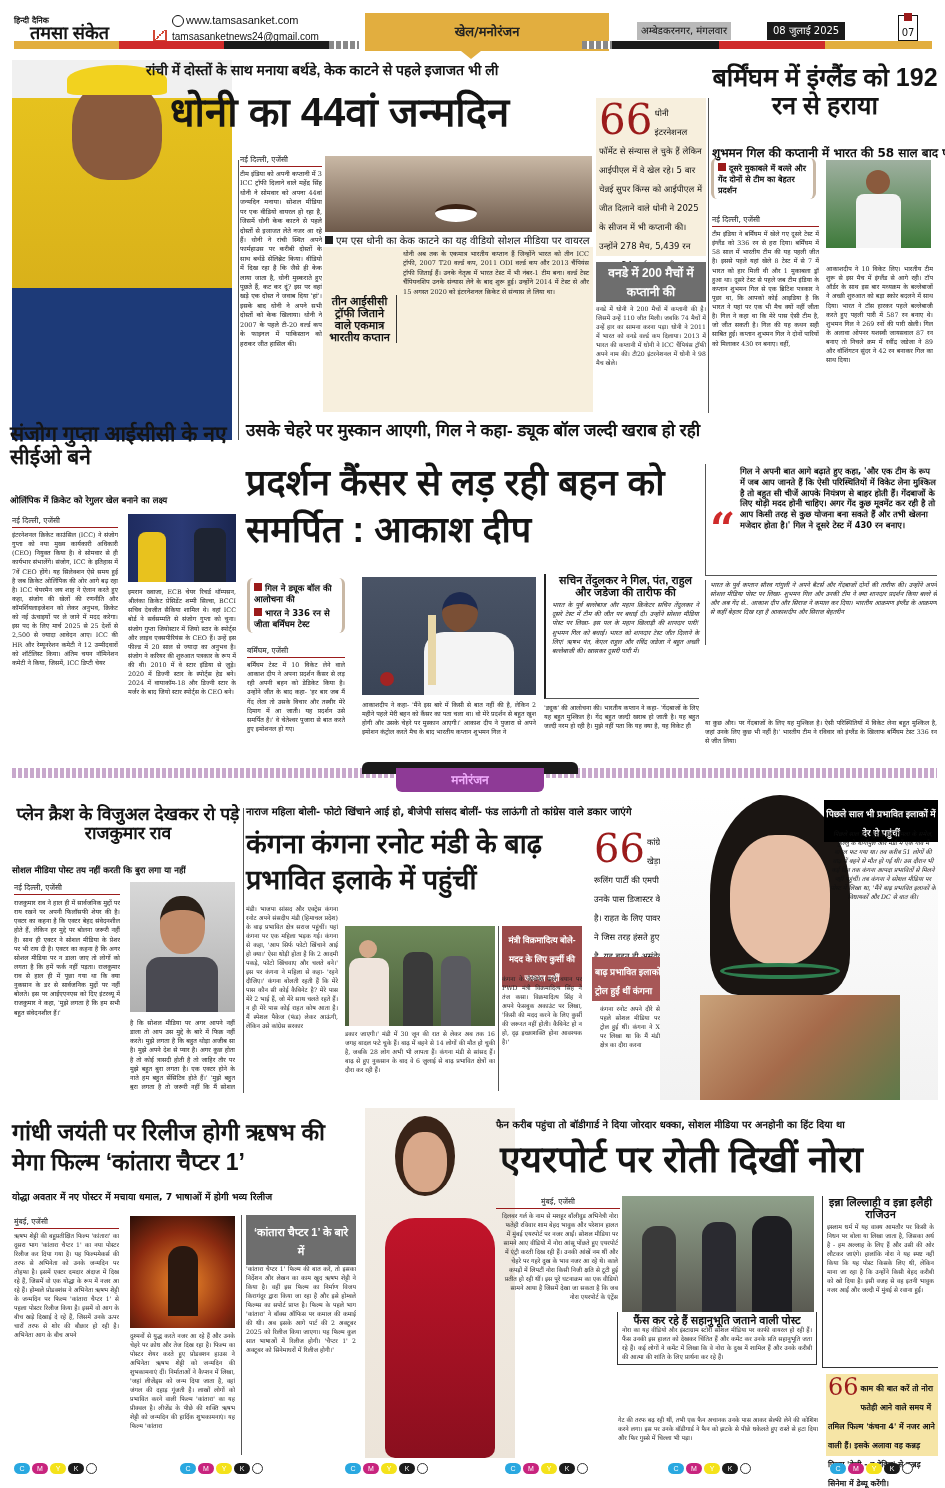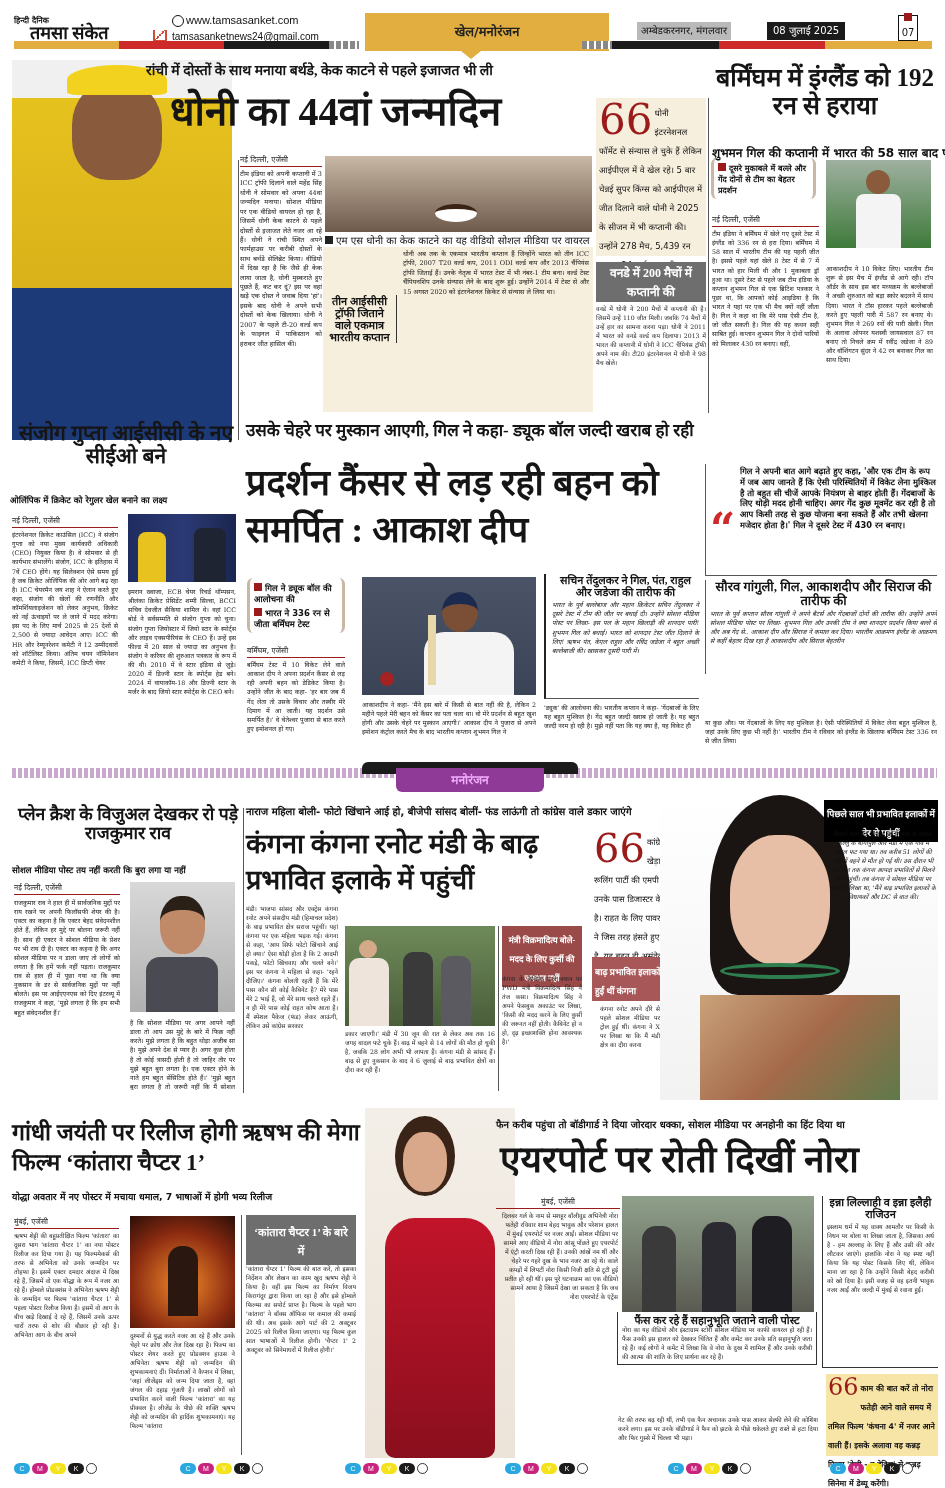--- a/index.html
+++ b/index.html
@@ -1,18 +1,18 @@
 <!DOCTYPE html>
 <html><head>
 <meta charset="utf-8">
 <style>
 *{box-sizing:border-box;margin:0;padding:0}
 body{width:945px;height:1488px;background:#fff;font-family:"DejaVu Sans",sans-serif;color:#111;overflow:hidden;position:relative}
 .abs{position:absolute}
-.hl{font-family:Liberation Serif, serif;font-weight:bold;color:#151515;line-height:1.1}
+.hl{font-family:Liberation Sans, sans-serif;font-weight:bold;color:#151515;line-height:1.1}
 .body-txt{font-family:"DejaVu Serif",serif;font-size:7px;line-height:1.45;color:#222;text-align:justify}
 .dateline{font-family:"DejaVu Sans",sans-serif;font-size:7.5px;color:#222;border-bottom:1.5px solid #9b1b1b;padding-bottom:2px;margin-bottom:3px}
 .img{background:linear-gradient(135deg,#5a6b7a,#2d3640);overflow:hidden}
 .vline{position:absolute;width:1px;background:#555}
 .masthead-stripe{display:flex;height:8px}
 .cmyk{display:flex;gap:2px;align-items:center}
 .cmyk span{display:inline-block;width:16px;height:11px;border-radius:6px;font-size:7px;color:#fff;text-align:center;line-height:11px;font-family:"Liberation Sans",sans-serif}
 .quote66{font-family:"DejaVu Serif",serif;color:#9b1b1b;font-weight:normal}
 .sq{display:inline-block;width:8px;height:8px;background:#9b1b1b;margin-right:3px}
 </style>
@@ -88,21 +88,21 @@
 <div class="abs img" style="left:826px;top:160px;width:105px;height:88px;background:linear-gradient(180deg,#9fb0a0,#3e7a3a)">
   <div style="position:absolute;left:40px;top:10px;width:24px;height:24px;border-radius:50%;background:#8a5a3d"></div>
   <div style="position:absolute;left:30px;top:34px;width:45px;height:54px;background:#f4f4f4;border-radius:8px 8px 0 0"></div>
 </div>
 <div class="abs" style="left:712px;top:214px;width:107px">
     <div class="dateline">नई दिल्ली, एजेंसी</div>
   </div>
 <div class="abs body-txt" style="left:712px;top:229px;width:107px;height:182px;overflow:hidden;font-size:6.3px">टीम इंडिया ने बर्मिंघम में खेले गए दूसरे टेस्ट में इंग्लैंड को 336 रन से हरा दिया। बर्मिंघम में 58 साल में भारतीय टीम की यह पहली जीत है। इससे पहले यहां खेले 8 टेस्ट में से 7 में भारत को हार मिली थी और 1 मुकाबला ड्रॉ हुआ था। दूसरे टेस्ट से पहले जब टीम इंडिया के कप्तान शुभमन गिल से एक ब्रिटिश पत्रकार ने पूछा था, कि आपको कोई आइडिया है कि भारत ने यहां पर एक भी मैच क्यों नहीं जीता है। गिल ने कहा था कि मेरे पास ऐसी टीम है, जो जीत सकती है। गिल की यह कथन सही साबित हुई। कप्तान शुभमन गिल ने दोनों पारियों को मिलाकर 430 रन बनाए। वहीं,</div>
 <div class="abs body-txt" style="left:826px;top:264px;width:107px;height:148px;overflow:hidden;font-size:6.3px">आकाशदीप ने 10 विकेट लिए। भारतीय टीम शुरू से इस मैच में इंग्लैंड से आगे रही। टॉप ऑर्डर के साथ इस बार मध्यक्रम के बल्लेबाजों ने अच्छी शुरुआत को बड़ा स्कोर बदलने में साथ दिया। भारत ने टॉस हारकर पहले बल्लेबाजी करते हुए पहली पारी में 587 रन बनाए थे। शुभमन गिल ने 269 रनों की पारी खेली। गिल के अलावा ओपनर यशस्वी जायसवाल 87 रन बनाए तो निचले क्रम में रवींद्र जडेजा ने 89 और वॉशिंगटन सुंदर ने 42 रन बनाकर गिल का साथ दिया।</div>
 
-<div class="abs hl" style="left:10px;top:422px;width:232px;font-size:21px;text-align:center">संजोग गुप्ता आईसीसी के नए सीईओ बने</div>
+<div class="abs hl" style="left:10px;top:422px;width:232px;font-size:21px;">संजोग गुप्ता आईसीसी के नए सीईओ बने</div>
 <div class="abs" style="left:10px;top:494px;width:232px;font-size:8.5px;font-weight:bold;white-space:nowrap">ओलिंपिक में क्रिकेट को रेगुलर खेल बनाने का लक्ष्य</div>
 <div class="abs" style="left:12px;top:515px;width:106px">
     <div class="dateline">नई दिल्ली, एजेंसी</div>
   </div>
 <div class="abs body-txt" style="left:12px;top:530px;width:106px;height:220px;overflow:hidden;font-size:6.3px">इंटरनेशनल क्रिकेट काउंसिल (ICC) ने संजोग गुप्ता को नया मुख्य कार्यकारी अधिकारी (CEO) नियुक्त किया है। वे सोमवार से ही कार्यभार संभालेंगे। संजोग, ICC के इतिहास में 7वें CEO होंगे। यह सिलेक्शन ऐसे समय हुई है जब क्रिकेट ओलिंपिक की ओर आगे बढ़ रहा है। ICC चेयरमैन जय शाह ने ऐलान करते हुए कहा, संजोग की खेलों की रणनीति और कॉमर्शियलाइजेशन को लेकर अनुभव, क्रिकेट को नई ऊंचाइयों पर ले जाने में मदद करेगा। इस पद के लिए मार्च 2025 से 25 देशों से 2,500 से ज्यादा आवेदन आए। ICC की HR और रेम्यूनरेशन कमेटी ने 12 उम्मीदवारों को शॉर्टलिस्ट किया। अंतिम चयन नॉमिनेशन कमेटी ने किया, जिसमें, ICC डिप्टी चेयर</div>
 <div class="abs img" style="left:128px;top:514px;width:108px;height:68px;background:linear-gradient(90deg,#1f2c60 0,#2b3a75 50%,#1a2650 100%)">
   <div style="position:absolute;left:10px;top:18px;width:28px;height:50px;background:#e8c21e;border-radius:8px 8px 0 0"></div>
   <div style="position:absolute;left:66px;top:14px;width:32px;height:54px;background:#1e2432;border-radius:8px 8px 0 0"></div>
 </div>
 <div class="abs body-txt" style="left:128px;top:587px;width:108px;height:163px;overflow:hidden;font-size:6.3px">इमरान ख्वाजा, ECB चेयर रिचर्ड थॉम्पसन, श्रीलंका क्रिकेट प्रेसिडेंट शम्मी सिल्वा, BCCI सचिव देवजीत सैकिया शामिल थे। वहां ICC बोर्ड ने सर्वसम्मति से संजोग गुप्ता को चुना। संजोग गुप्ता जियोस्टार में जियो स्टार के स्पोर्ट्स और लाइव एक्सपीरियंस के CEO हैं। उन्हें इस फील्ड में 20 साल से ज्यादा का अनुभव है। संजोग ने करियर की शुरुआत पत्रकार के रूप में की थी। 2010 में वे स्टार इंडिया से जुड़े। 2020 में डिज्नी स्टार के स्पोर्ट्स हेड बने। 2024 में वायाकॉम-18 और डिज्नी स्टार के मर्जर के बाद जियो स्टार स्पोर्ट्स के CEO बने।</div>
@@ -127,21 +127,20 @@
 <div class="abs" style="left:544px;top:574px;width:155px;height:125px;border-left:2px solid #222;border-bottom:1px solid #555;padding-left:6px">
   <div class="hl" style="font-size:11px;text-align:center">सचिन तेंदुलकर ने गिल, पंत, राहुल और जडेजा की तारीफ की</div>
   <div class="body-txt" style="font-style:italic;font-size:6.3px;margin-top:2px">भारत के पूर्व बल्लेबाज और महान क्रिकेटर सचिन तेंदुलकर ने दूसरे टेस्ट में टीम की जीत पर बधाई दी। उन्होंने सोशल मीडिया पोस्ट पर लिखा- इस पल के महान खिलाड़ी की शानदार पारी! शुभमन गिल को बधाई। भारत को शानदार टेस्ट जीत दिलाने के लिए! ऋषभ पंत, केएल राहुल और रविंद्र जडेजा ने बहुत अच्छी बल्लेबाजी की। खासकर दूसरी पारी में।</div>
 </div>
 <div class="abs body-txt" style="left:544px;top:703px;width:155px;height:47px;overflow:hidden;font-size:6.3px">'ड्यूक' की आलोचना की। भारतीय कप्तान ने कहा- 'गेंदबाजों के लिए यह बहुत मुश्किल है। गेंद बहुत जल्दी खराब हो जाती है। यह बहुत जल्दी नरम हो रही है। मुझे नहीं पता कि यह क्या है, यह विकेट ही</div>
 <div class="abs" style="left:705px;top:464px;width:232px;height:112px;border-left:1px solid #555;border-bottom:1px solid #555">
   <span class="quote66" style="position:absolute;left:4px;top:40px;font-size:44px;color:#cf2a2a;font-weight:bold">“</span>
   <div style="position:absolute;left:34px;top:2px;width:196px;font-size:8.3px;line-height:1.3;font-weight:bold">गिल ने अपनी बात आगे बढ़ाते हुए कहा, 'और एक टीम के रूप में जब आप जानते हैं कि ऐसी परिस्थितियों में विकेट लेना मुश्किल है तो बहुत सी चीजें आपके नियंत्रण से बाहर होती हैं। गेंदबाजों के लिए थोड़ी मदद होनी चाहिए। अगर गेंद कुछ मूवमेंट कर रही है तो आप किसी तरह से कुछ योजना बना सकते हैं और तभी खेलना मजेदार होता है।' गिल ने दूसरे टेस्ट में 430 रन बनाए।</div>
 </div>
 <div class="abs" style="left:705px;top:580px;width:232px;border-left:1px solid #555;padding-left:4px">
-  <div class="hl" style="font-size:13px;text-align:center">सौरव गांगुली, गिल, आकाशदीप और सिराज की तारीफ की</div>
   <div class="body-txt" style="font-style:italic;font-size:6.3px;height:65px;overflow:hidden">भारत के पूर्व कप्तान सौरव गांगुली ने अपने बैटर्स और गेंदबाजों दोनों की तारीफ की। उन्होंने अपने सोशल मीडिया पोस्ट पर लिखा- शुभमन गिल और उनकी टीम ने क्या शानदार प्रदर्शन किया बल्ले से और अब गेंद से.. आकाश दीप और सिराज ने कमाल कर दिया। भारतीय आक्रमण इंग्लैंड के आक्रमण से कहीं बेहतर दिख रहा है आकाशदीप और सिराज बेहतरीन</div>
 </div>
 <div class="abs body-txt" style="left:705px;top:718px;width:232px;height:32px;overflow:hidden;font-size:6.3px">या कुछ और। पर गेंदबाजों के लिए यह मुश्किल है। ऐसी परिस्थितियों में विकेट लेना बहुत मुश्किल है, जहां उनके लिए कुछ भी नहीं है।' भारतीय टीम ने रविवार को इंग्लैंड के खिलाफ बर्मिंघम टेस्ट 336 रन से जीत लिया।</div>
 
 <div class="abs" style="left:12px;top:768px;width:925px;height:10px;background:repeating-linear-gradient(90deg,#c8a8cc 0 4px,#fff 4px 6px)"></div>
 <div class="abs" style="left:362px;top:762px;width:216px;height:12px;background:#1b1b1b;border-radius:6px 6px 0 0"></div>
 <div class="abs" style="left:396px;top:768px;width:148px;height:24px;background:#8e3a96;border-radius:0 0 6px 6px;text-align:center">
   <span style="color:#f0abfc;font-size:12px;line-height:24px;font-weight:bold">मनोरंजन</span>
 </div>
 

